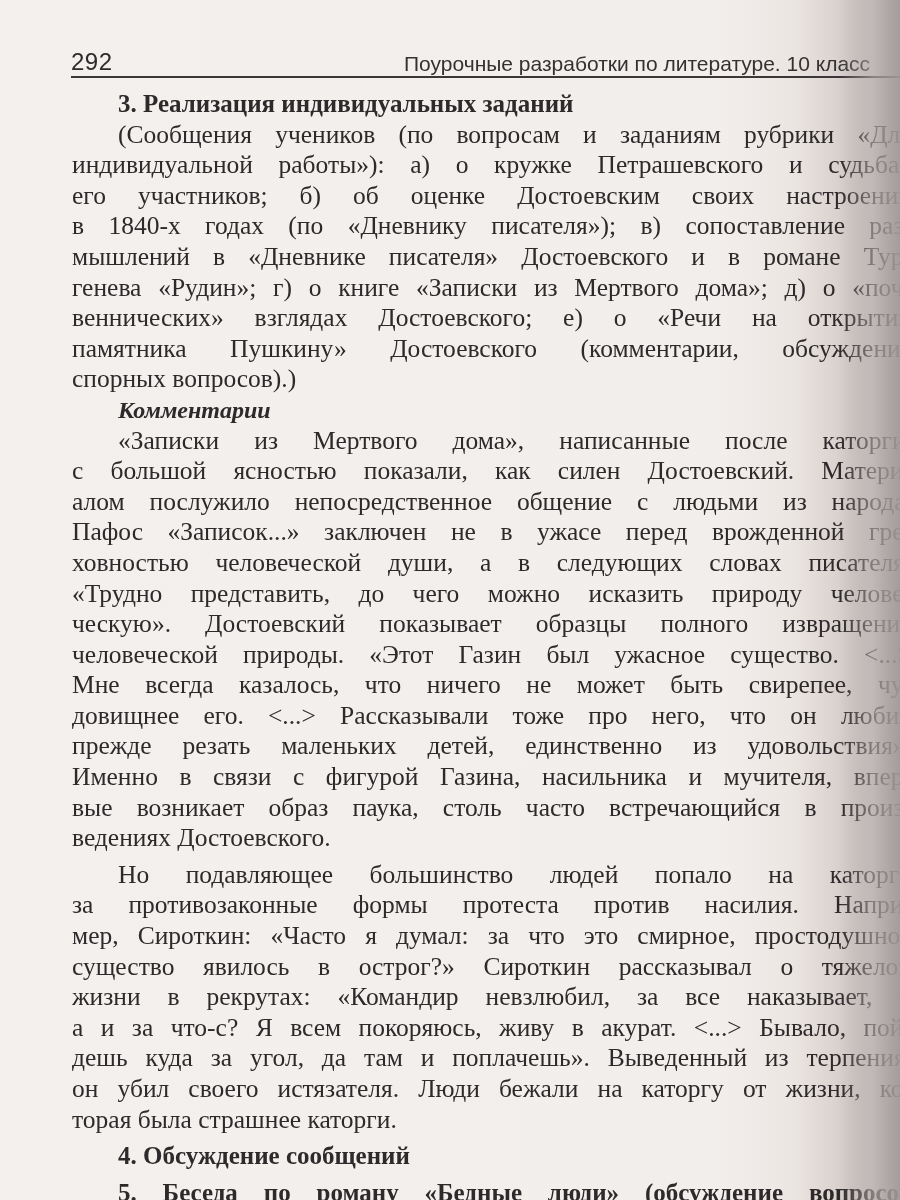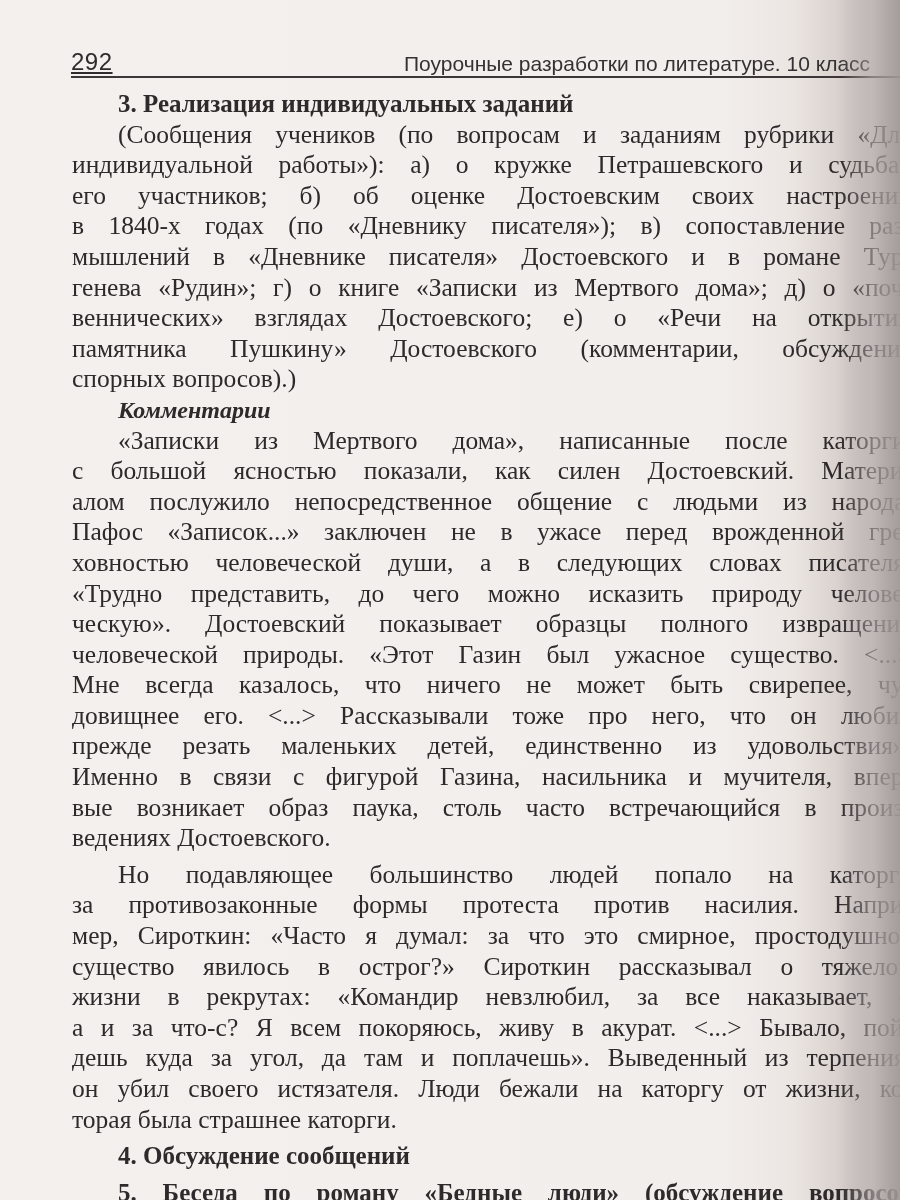--- a/index.html
+++ b/index.html
@@ -13,21 +13,21 @@
     position: absolute; left: 0; top: 0; width: 900px; height: 1200px;
     background: linear-gradient(to right, #f4f0ee 0%, #f2eeeb 80%, #ece6e3 88%, #d9d2cf 93%, #b8b0ae 97%, #a59d9c 100%);
   }
   .header {
     position: absolute; left: 71px; top: 46px; width: 829px; height: 30px;
     border-bottom: 2px solid #3b3637;
   }
   .page-number {
     position: absolute; left: 0; top: 2px;
     font-family: "Liberation Sans", "DejaVu Sans", sans-serif;
-    font-size: 24px; color: #2f2b2c; letter-spacing: 0.5px; text-decoration: underline;
+    font-size: 24px; color: #2f2b2c; letter-spacing: 0.5px;
   }
   .running-title {
     position: absolute; left: 333px; top: 6px; white-space: nowrap;
     font-family: "Liberation Sans", "DejaVu Sans", sans-serif;
     font-size: 21px; color: #353132;
   }
   .body { position: absolute; left: 72px; top: 89px; width: 860px; }
   .line {
     height: 30.6px; line-height: 30.6px; font-size: 25.5px; white-space: nowrap;
     text-align-last: justify; text-align: justify; width: 840px;

